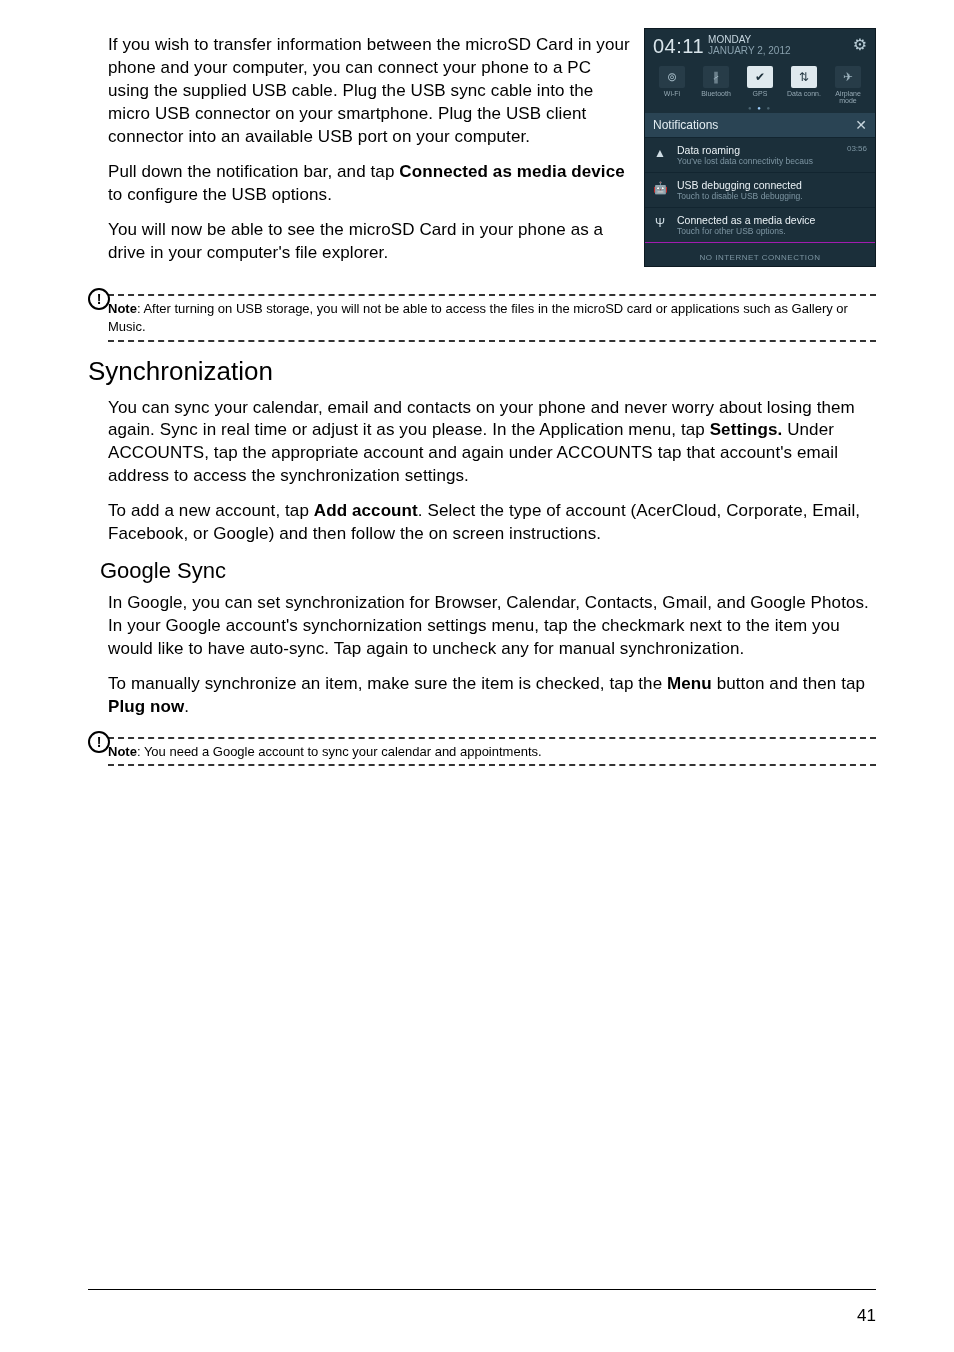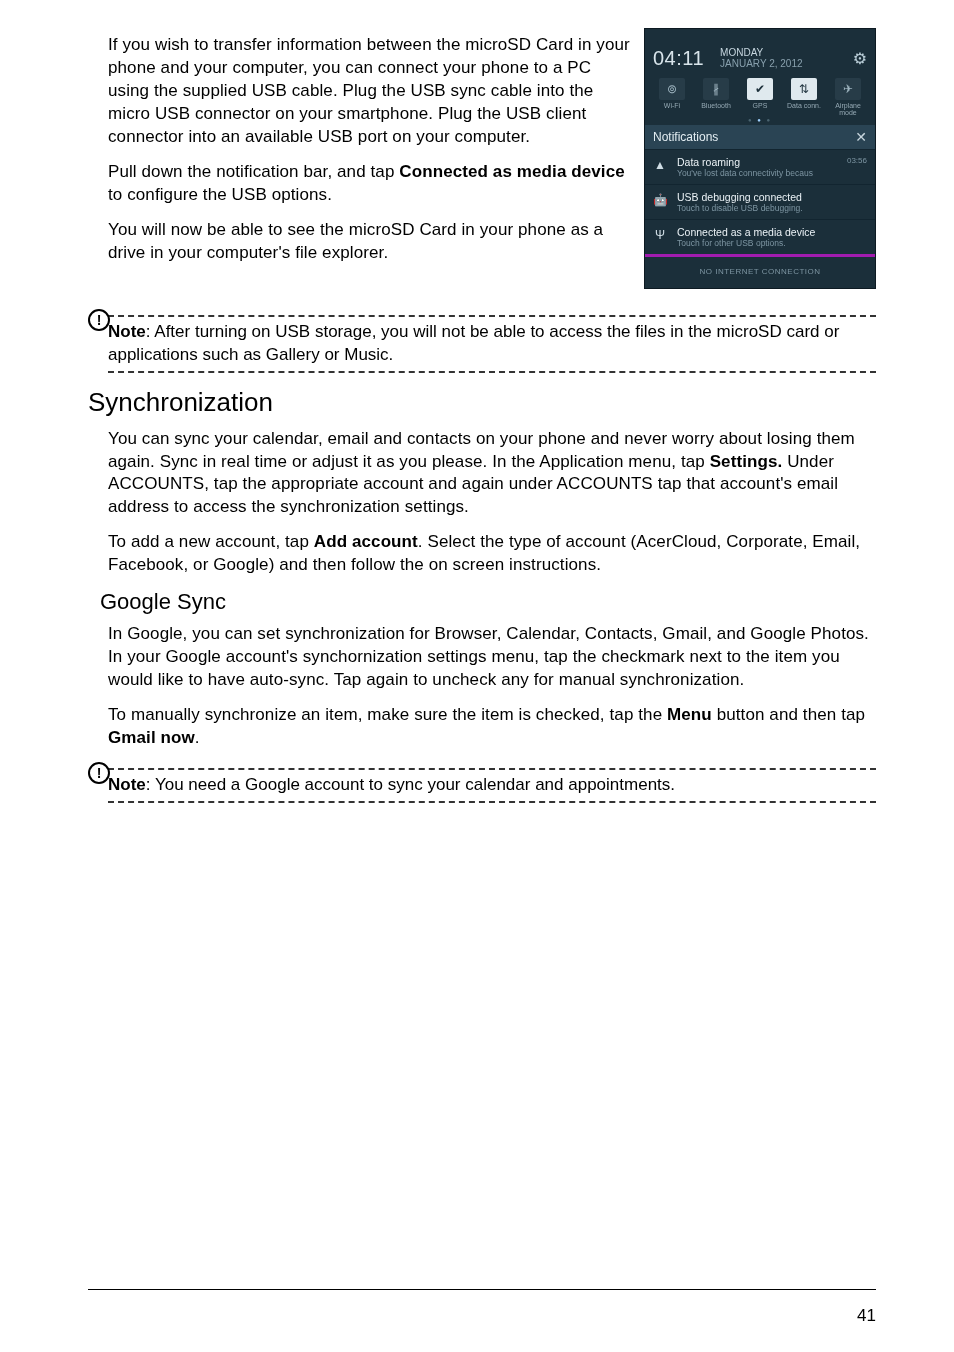--- a/index.html
+++ b/index.html
@@ -4,45 +4,45 @@
 <style>
   * { box-sizing: border-box; margin: 0; padding: 0; }
   html, body { width: 954px; min-height: 1352px; background: #fff; font-family: Arial, Helvetica, sans-serif; color: #000; }
   .page { padding: 28px 78px 28px 88px; position: relative; min-height: 1352px; }
   h1 { font-size: 32px; font-weight: 400; margin: 2px 0 10px 0; letter-spacing: 0.2px; }
   h2 { font-size: 26px; font-weight: 400; margin: 14px 0 10px 0; }
   h3 { font-size: 22px; font-weight: 400; margin: 10px 0 8px 12px; }
   .body-para { font-size: 17px; line-height: 1.35; margin: 6px 0 12px 20px; letter-spacing: 0.1px; }
   .wrap-image { float: right; width: 232px; margin: 0 0 8px 14px; }
   .screenshot { width: 232px; background:#1b2f3a; border:1px solid #0d1a22; font-size:10px; color:#d8e4ea; }
-  .ss-top { display:flex; align-items:center; padding:18px 8px 4px 8px; gap:16px; }
+  .ss-top { display:flex; padding:6px 8px 4px 8px; gap:4px; }
   .ss-time { font-size:20px; color:#d8e4ea; font-weight:300; letter-spacing:0.5px; }
   .ss-date { font-size:10px; line-height:1.05; color:#88a0ad; }
   .ss-date .dow { color:#c6d6df; }
   .ss-sett { margin-left:auto; color:#b9cdd7; font-size:16px; }
   .ss-toggles { display:flex; justify-content:space-between; padding:4px 6px 2px 6px; gap:2px; }
   .tog { flex:1; display:flex; flex-direction:column; align-items:center; gap:2px; }
   .tog-ic { width:26px; height:22px; background:#273c48; display:flex; align-items:center; justify-content:center; border-radius:2px; font-size:12px; color:#9fb5c0; }
   .tog-ic.on { background:#dfe9ee; color:#1b2f3a; }
   .tog-lb { font-size:7px; color:#94a8b3; text-align:center; line-height:1.05; }
   .ss-dots { text-align:center; font-size:6px; color:#4a6470; letter-spacing:2px; margin: -2px 0 2px 0; }
   .ss-dots .on { color:#9fd0ff; }
   .ss-sec-hd { display:flex; justify-content:space-between; align-items:center; background:#2a4454; padding:4px 8px; font-size:12px; color:#e3edf2; }
   .ss-x { font-size:14px; color:#c8d6de; }
   .ss-item { display:flex; gap:10px; padding:6px 8px; border-top:1px solid #122530; align-items:flex-start; }
   .ss-item-ic { width:14px; text-align:center; font-size:12px; color:#cfdde4; margin-top:2px; }
   .ss-item-tx { flex:1; }
   .ss-item-tt { font-size:10.5px; color:#eaf1f5; }
   .ss-item-sb { font-size:8.5px; color:#7d95a2; }
   .ss-item-tm { font-size:8px; color:#7d95a2; }
-  .ss-noconn { text-align:center; font-size:8px; color:#7d95a2; padding:10px 0 12px 0; border-top:3px solid #a21caf; letter-spacing:0.5px; }
+  .ss-noconn { text-align:center; font-size:8px; color:#7d95a2; padding:10px 0 4px 0; border-top:1px solid #a21caf; letter-spacing:0.5px; }
   .note-block { position: relative; margin: 18px 0 14px 0; padding: 0 0 0 20px; }
   .note-icon { position:absolute; left:0; top:-6px; width:22px; height:22px; border:2px solid #000; border-radius:50%; display:flex; align-items:center; justify-content:center; font-size:14px; font-weight:bold; background:#fff; }
   .dash { border:none; border-top:2px dashed #333; margin:0; }
-  .note-text { font-size:17px; line-height:1.35; padding:4px 0 4px 0; }
+  .note-text { font-size:13px; line-height:1.35; padding:4px 0 4px 0; }
   b { font-weight:bold; }
   .pagenum { position:absolute; bottom:26px; right:78px; font-size:17px; }
   .footer-rule { position:absolute; bottom:62px; left:88px; right:78px; border-top:1px solid #000; }
   .clear { clear:both; }
 </style>
 </head>
 <body>
 
 <div class="page">
 
@@ -137,21 +137,21 @@
 
   <p class="body-para">
     <span>To add a new account, tap </span><b>Add account</b><span>. Select the type of account (AcerCloud, Corporate, Email, Facebook, or Google) and then follow the on screen instructions.</span>
   </p>
 
   <h3>Google Sync</h3>
 
   <p class="body-para">In Google, you can set synchronization for Browser, Calendar, Contacts, Gmail, and Google Photos. In your Google account's synchornization settings menu, tap the checkmark next to the item you would like to have auto-sync. Tap again to uncheck any for manual synchronization.</p>
 
   <p class="body-para">
-    <span>To manually synchronize an item, make sure the item is checked, tap the </span><b>Menu</b><span> button and then tap </span><b>Gmail now</b><span>.</span>
+    <span>To manually synchronize an item, make sure the item is checked, tap the </span><b>Menu</b><span> button and then tap </span><b>Plug now</b><span>.</span>
   </p>
 
   <div class="note-block">
     <div class="note-icon">!</div>
     <hr class="dash">
     <div class="note-text">
       <b>Note</b><span>: You need a Google account to sync your calendar and appointments.</span>
     </div>
     <hr class="dash">
   </div>

